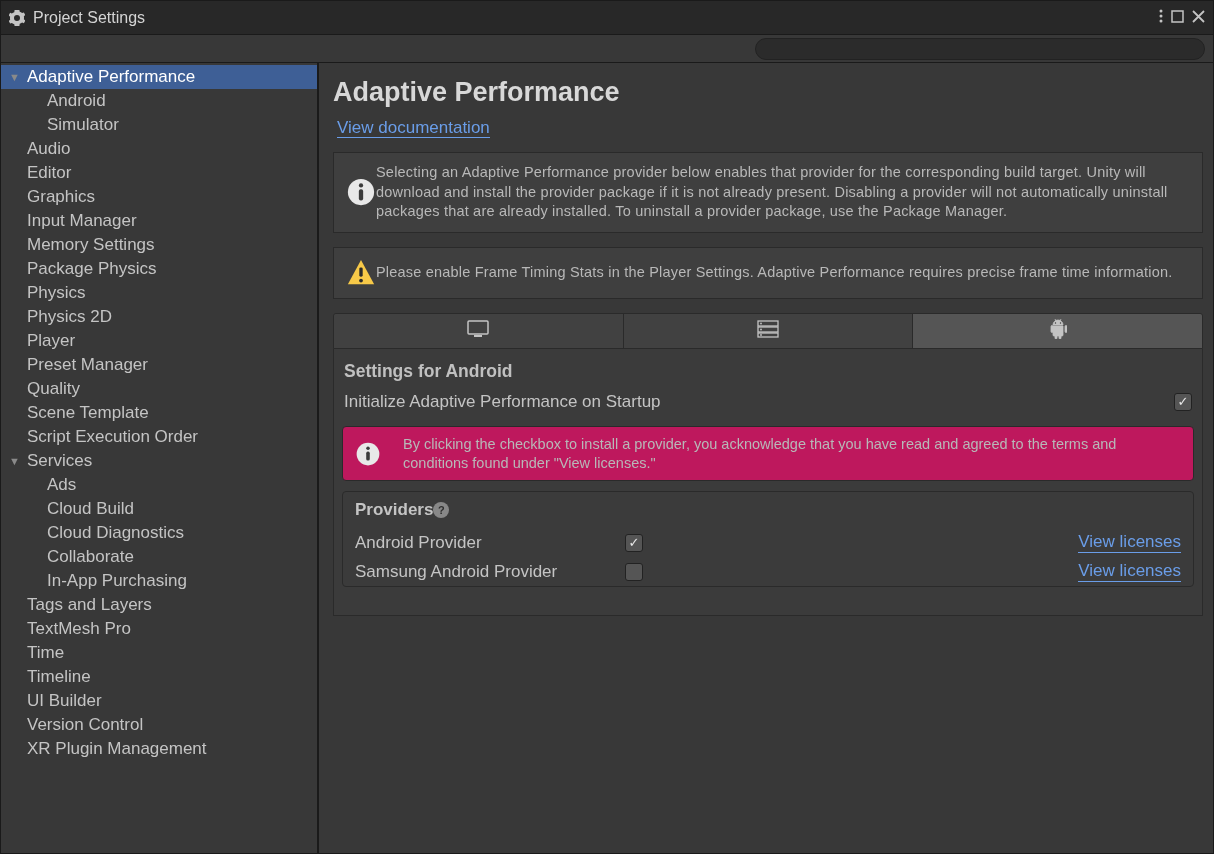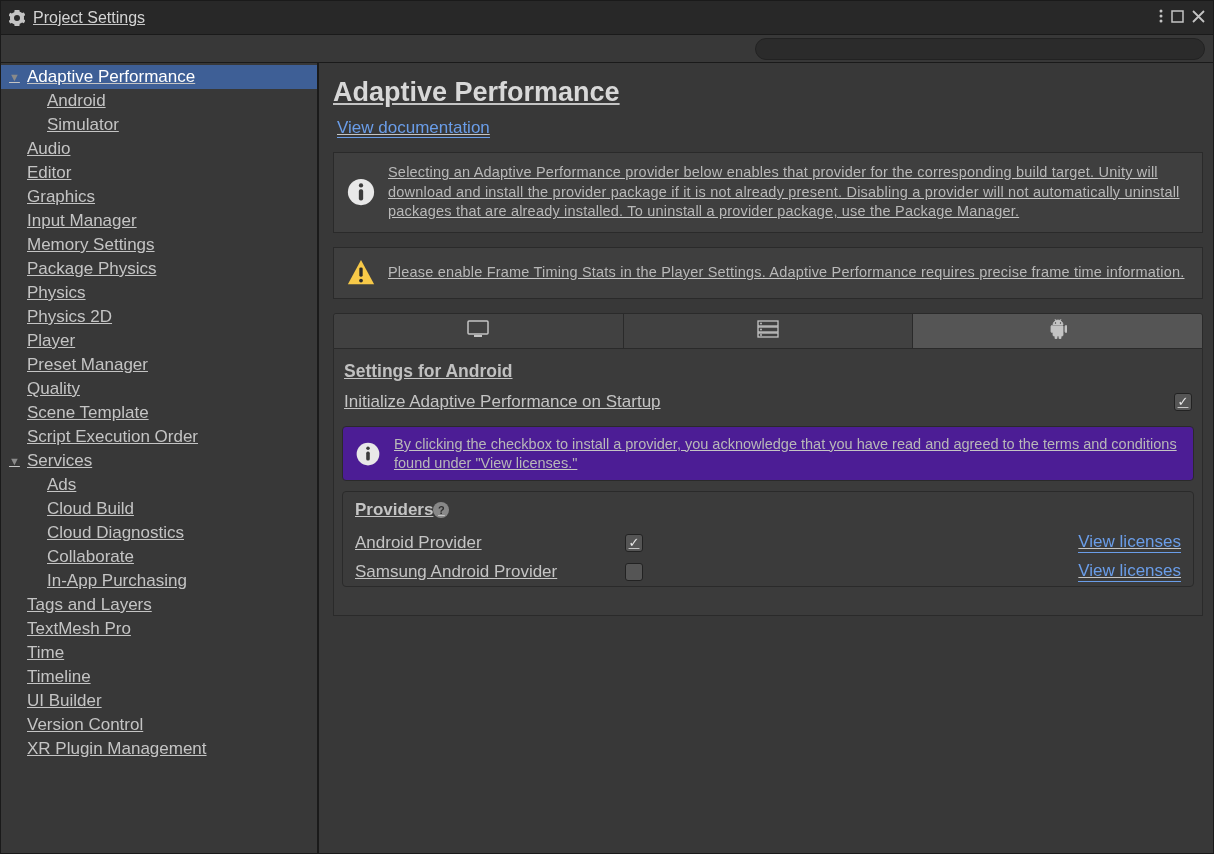--- a/index.html
+++ b/index.html
@@ -10,21 +10,20 @@
   width: 1214px;
   height: 854px;
   overflow: hidden;
   font-size: 14px;
 }
 .window {
   display: flex;
   flex-direction: column;
   height: 100%;
   border: 1px solid #1a1a1a;
-  text-decoration: underline;
 }
 .titlebar {
   background: #282828;
   height: 34px;
   display: flex;
   align-items: center;
   padding: 0 8px;
   border-bottom: 1px solid #1a1a1a;
 }
 .titlebar .gear {
@@ -128,21 +127,21 @@
 }
 
 .infobox {
   margin-top: 14px;
   margin-right: 10px;
   background: #3f3f3f;
   border: 1px solid #2a2a2a;
   border-radius: 0;
   display: flex;
   padding: 10px 12px;
-  gap: 12px;
+  gap: 0;
   align-items: center;
 }
 .infobox .icon {
   flex-shrink: 0;
   width: 30px; height: 30px;
 }
 .infobox .msg {
   font-size: 14.5px;
   line-height: 1.35;
   color: #b8b8b8;
@@ -209,26 +208,26 @@
 }
 .chk.checked::after {
   content: "✓";
   color: #e8e8e8;
   font-size: 13px;
   line-height: 1;
 }
 
 .sub-infobox {
   margin: 12px 8px 0 8px;
-  background: #4c1d95;
+  background: #be185d;
   border: 1px solid #2a2a2a;
   border-radius: 4px;
   display: flex;
   padding: 8px 12px;
-  gap: 13px;
+  gap: 22px;
   align-items: center;
 }
 .sub-infobox .icon { flex-shrink: 0; width: 26px; height: 26px; }
 .sub-infobox .msg { font-size: 14.5px; line-height: 1.3; color: #b8b8b8; }
 
 .providers-box {
   margin: 10px 8px 0 8px;
   border: 1px solid #2a2a2a;
   border-radius: 4px;
   background: #3b3b3b;

